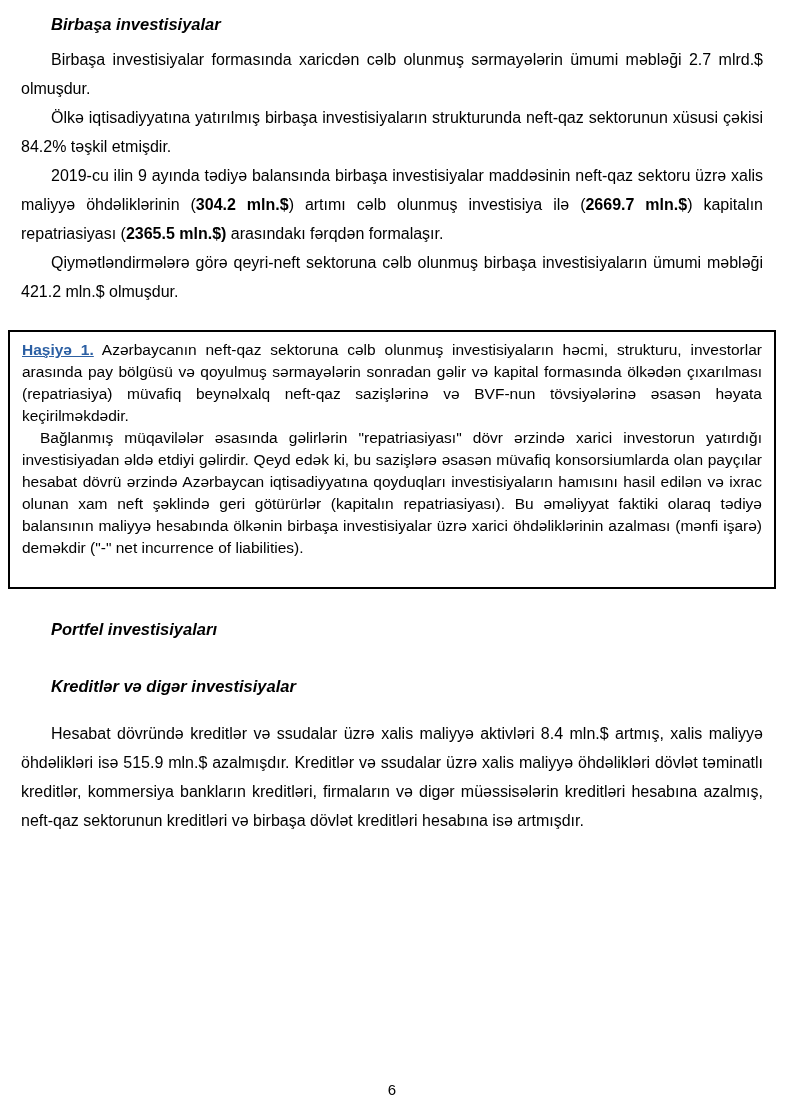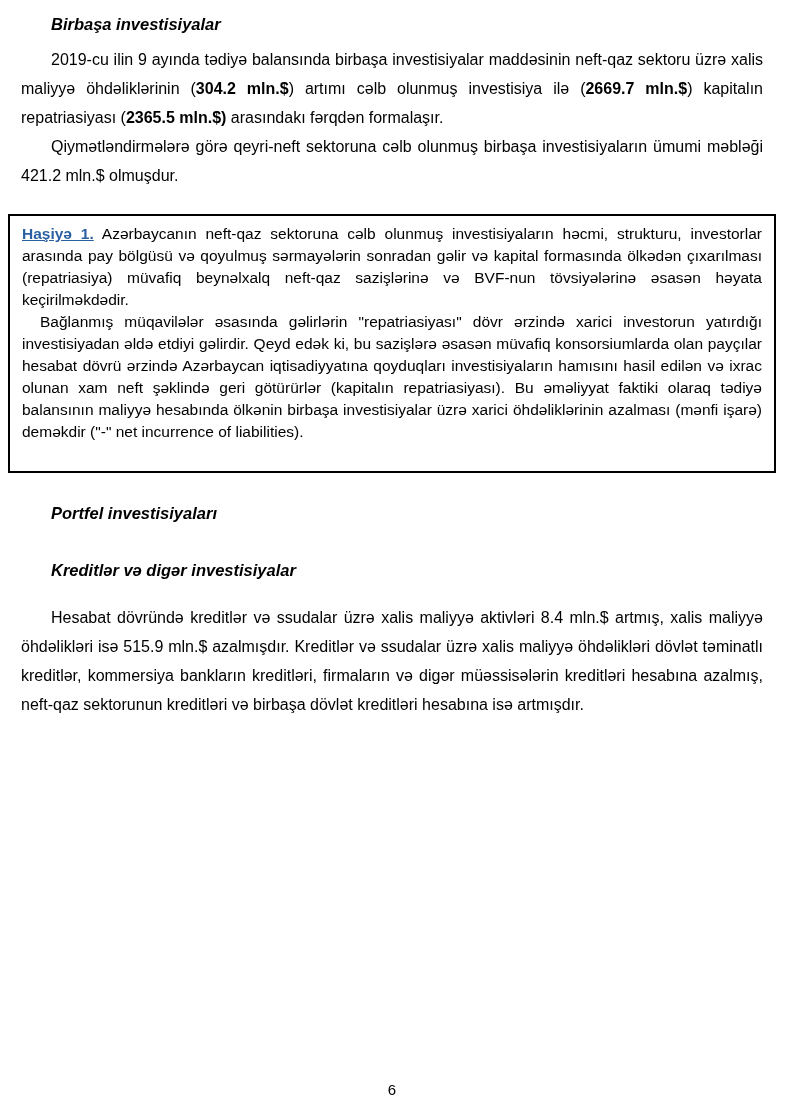--- a/index.html
+++ b/index.html
@@ -62,21 +62,23 @@
     font-size: 15px;
   }
 </style>
 </head>
 <body>
 
 <div class="page">
 
   <h2 class="heading">Birbaşa investisiyalar</h2>
 
+  <p class="para">Birbaşa investisiyalar formasında xaricdən cəlb olunmuş sərmayələrin ümumi məbləği 2.7 mlrd.$ olmuşdur.</p>
 
+  <p class="para">Ölkə iqtisadiyyatına yatırılmış birbaşa investisiyaların strukturunda neft-qaz sektorunun xüsusi çəkisi 84.2% təşkil etmişdir.</p>
 
   <p class="para"><span>2019-cu ilin 9 ayında tədiyə balansında birbaşa investisiyalar maddəsinin neft-qaz sektoru üzrə xalis maliyyə öhdəliklərinin (</span><span class="bold">304.2 mln.$</span><span>) artımı cəlb olunmuş investisiya ilə (</span><span class="bold">2669.7 mln.$</span><span>) kapitalın repatriasiyası (</span><span class="bold">2365.5 mln.$)</span><span> arasındakı fərqdən formalaşır.</span></p>
 
   <p class="para">Qiymətləndirmələrə görə qeyri-neft sektoruna cəlb olunmuş birbaşa investisiyaların ümumi məbləği 421.2 mln.$ olmuşdur.</p>
 
   <div class="note-box">
     <p class="para"><span class="note-label">Haşiyə 1.</span><span> Azərbaycanın neft-qaz sektoruna cəlb olunmuş investisiyaların həcmi, strukturu, investorlar arasında pay bölgüsü və qoyulmuş sərmayələrin sonradan gəlir və kapital formasında ölkədən çıxarılması (repatriasiya) müvafiq beynəlxalq neft-qaz sazişlərinə və BVF-nun tövsiyələrinə əsasən həyata keçirilməkdədir.</span></p>
     <p class="para indented">Bağlanmış müqavilələr əsasında gəlirlərin "repatriasiyası" dövr ərzində xarici investorun yatırdığı investisiyadan əldə etdiyi gəlirdir. Qeyd edək ki, bu sazişlərə əsasən müvafiq konsorsiumlarda olan payçılar hesabat dövrü ərzində Azərbaycan iqtisadiyyatına qoyduqları investisiyaların hamısını hasil edilən və ixrac olunan xam neft şəklində geri götürürlər (kapitalın repatriasiyası). Bu əməliyyat faktiki olaraq tədiyə balansının maliyyə hesabında ölkənin birbaşa investisiyalar üzrə xarici öhdəliklərinin azalması (mənfi işarə) deməkdir ("-" net incurrence of liabilities).</p>
   </div>
 

